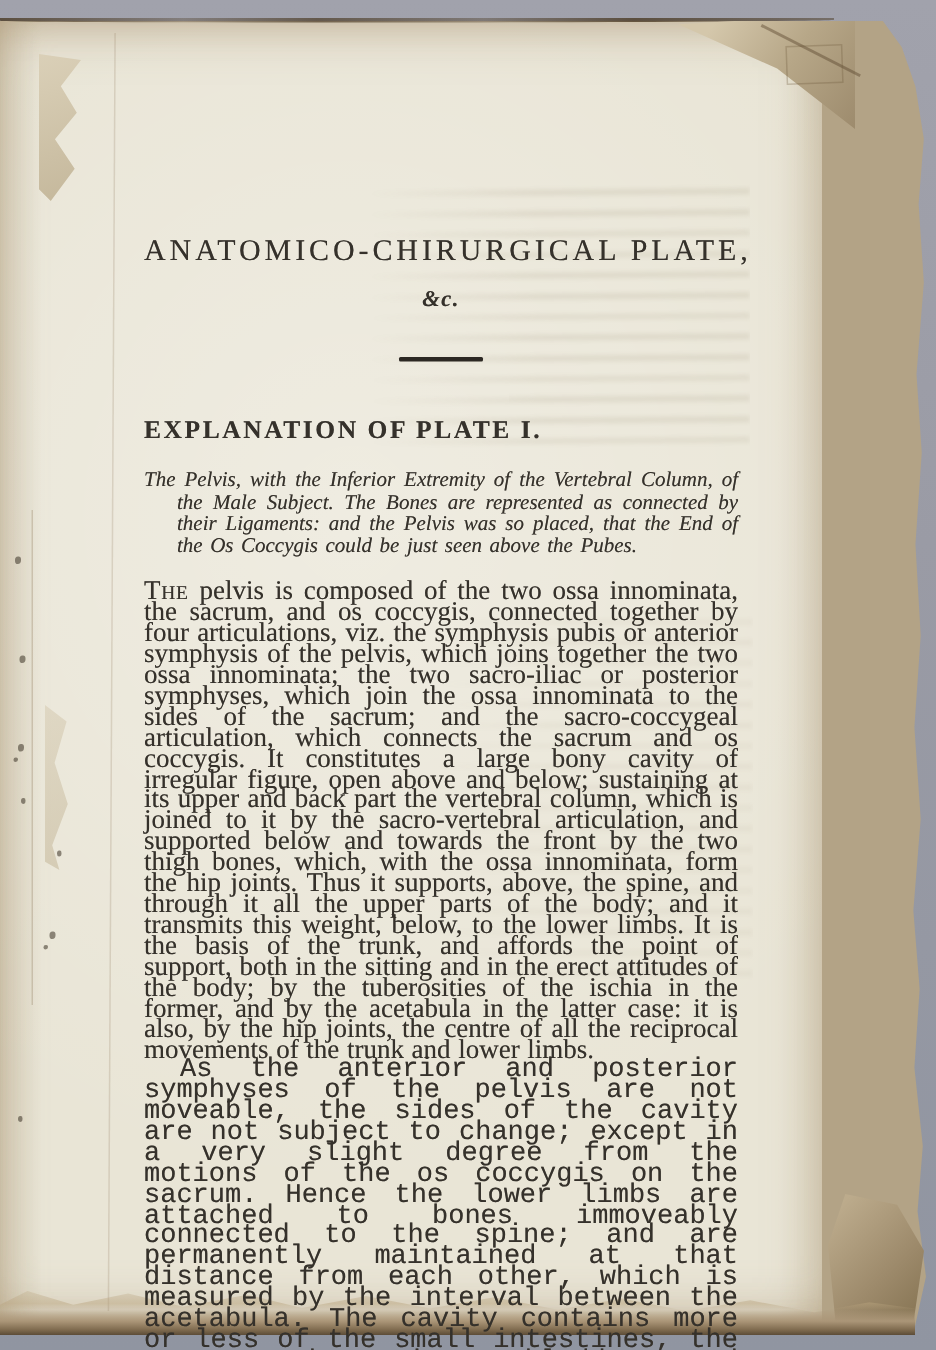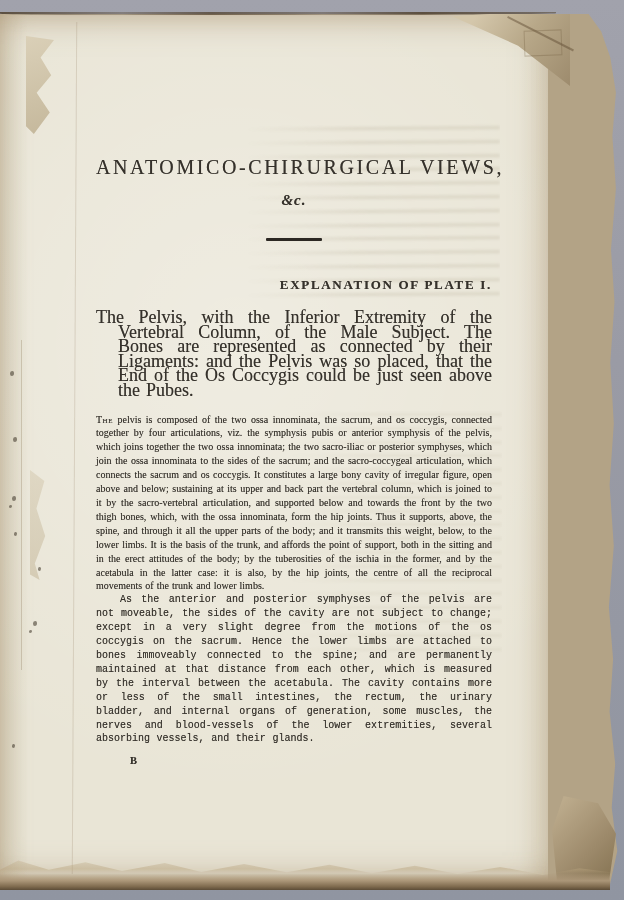--- a/index.html
+++ b/index.html
@@ -104,28 +104,28 @@
   }
   .title{
     margin:0;font-size:20px;font-weight:400;letter-spacing:2.6px;
     text-align:center;white-space:nowrap;
   }
   .subtitle{margin:13px 0 0;text-align:center;font-style:italic;
     font-size:15px;font-weight:700;letter-spacing:1px;}
   .rule{width:56px;height:3px;background:#2c2823;margin:29px auto 0;
     border-radius:1px;}
   .section-heading{
-    margin:36px 0 0;font-size:13px;font-weight:700;letter-spacing:1.7px;
-    text-align:right;
+    margin:36px 0 0;font-size:17px;font-weight:700;letter-spacing:1.7px;
+    text-align:left;
   }
   .headnote{
-    margin:17px 0 0;font-size:18px;line-height:14.6px;
+    margin:17px 0 0;font-style:italic;font-size:14px;line-height:14.6px;
     padding-left:22px;text-indent:-22px;text-align:justify;word-spacing:1.5px;
   }
-  .para{margin:0;text-align:justify;font-size:10px;line-height:13.9px;word-spacing:.6px;}
+  .para{margin:0;text-align:justify;font-size:18px;line-height:13.9px;word-spacing:.6px;}
   .para.p1{margin-top:15px;}
   .para.p2,.para.p3{text-indent:24px;font-family:Liberation Mono, monospace;}
   .smallcaps{font-variant:small-caps;letter-spacing:.5px;}
   .sig{margin-top:9px;padding-left:34px;font-size:10.5px;font-weight:700;}
 </style>
 </head>
 <body>
 
 <div class="scene">
 
@@ -150,21 +150,21 @@
   <div class="speck s5"></div>
   <div class="speck s6"></div>
   <div class="speck s7"></div>
   <div class="speck s8"></div>
   <div class="speck s9"></div>
 
   <div class="ghost ghost-1"></div>
   <div class="ghost ghost-2"></div>
 
   <div class="text">
-    <h1 class="title">ANATOMICO-CHIRURGICAL VIEWS,</h1>
+    <h1 class="title">ANATOMICO-CHIRURGICAL PLATE,</h1>
     <p class="subtitle">&amp;c.</p>
     <div class="rule"></div>
     <h2 class="section-heading">EXPLANATION OF PLATE I.</h2>
     <p class="headnote">The Pelvis, with the Inferior Extremity of the Vertebral Column, of the Male Subject.  The Bones are represented as connected by their Ligaments: and the Pelvis was so placed, that the End of the Os Coccygis could be just seen above the Pubes.</p>
     <p class="para p1"><span class="smallcaps">The</span> <span>pelvis is composed of the two ossa innominata, the sacrum, and os coccygis, connected together by four articulations, viz. the symphysis pubis or anterior symphysis of the pelvis, which joins together the two ossa innominata; the two sacro-iliac or posterior symphyses, which join the ossa innominata to the sides of the sacrum; and the sacro-coccygeal articulation, which connects the sacrum and os coccygis.  It constitutes a large bony cavity of irregular figure, open above and below; sustaining at its upper and back part the vertebral column, which is joined to it by the sacro-vertebral articulation, and supported below and towards the front by the two thigh bones, which, with the ossa innominata, form the hip joints.  Thus it supports, above, the spine, and through it all the upper parts of the body; and it transmits this weight, below, to the lower limbs. It is the basis of the trunk, and affords the point of support, both in the sitting and in the erect attitudes of the body; by the tuberosities of the ischia in the former, and by the acetabula in the latter case: it is also, by the hip joints, the centre of all the reciprocal movements of the trunk and lower limbs.</span></p>
     <p class="para p2">As the anterior and posterior symphyses of the pelvis are not moveable, the sides of the cavity are not subject to change; except in a very slight degree from the motions of the os coccygis on the sacrum.  Hence the lower limbs are attached to bones immoveably connected to the spine; and are permanently maintained at that distance from each other, which is measured by the interval between the acetabula.  The cavity contains more or less of the small intestines, the rectum, the urinary bladder, and internal organs of generation, some muscles, the nerves and blood-vessels of the lower extremities, several absorbing vessels, and their glands.</p>
     <div class="sig">B</div>
   </div>
 
 </div>

